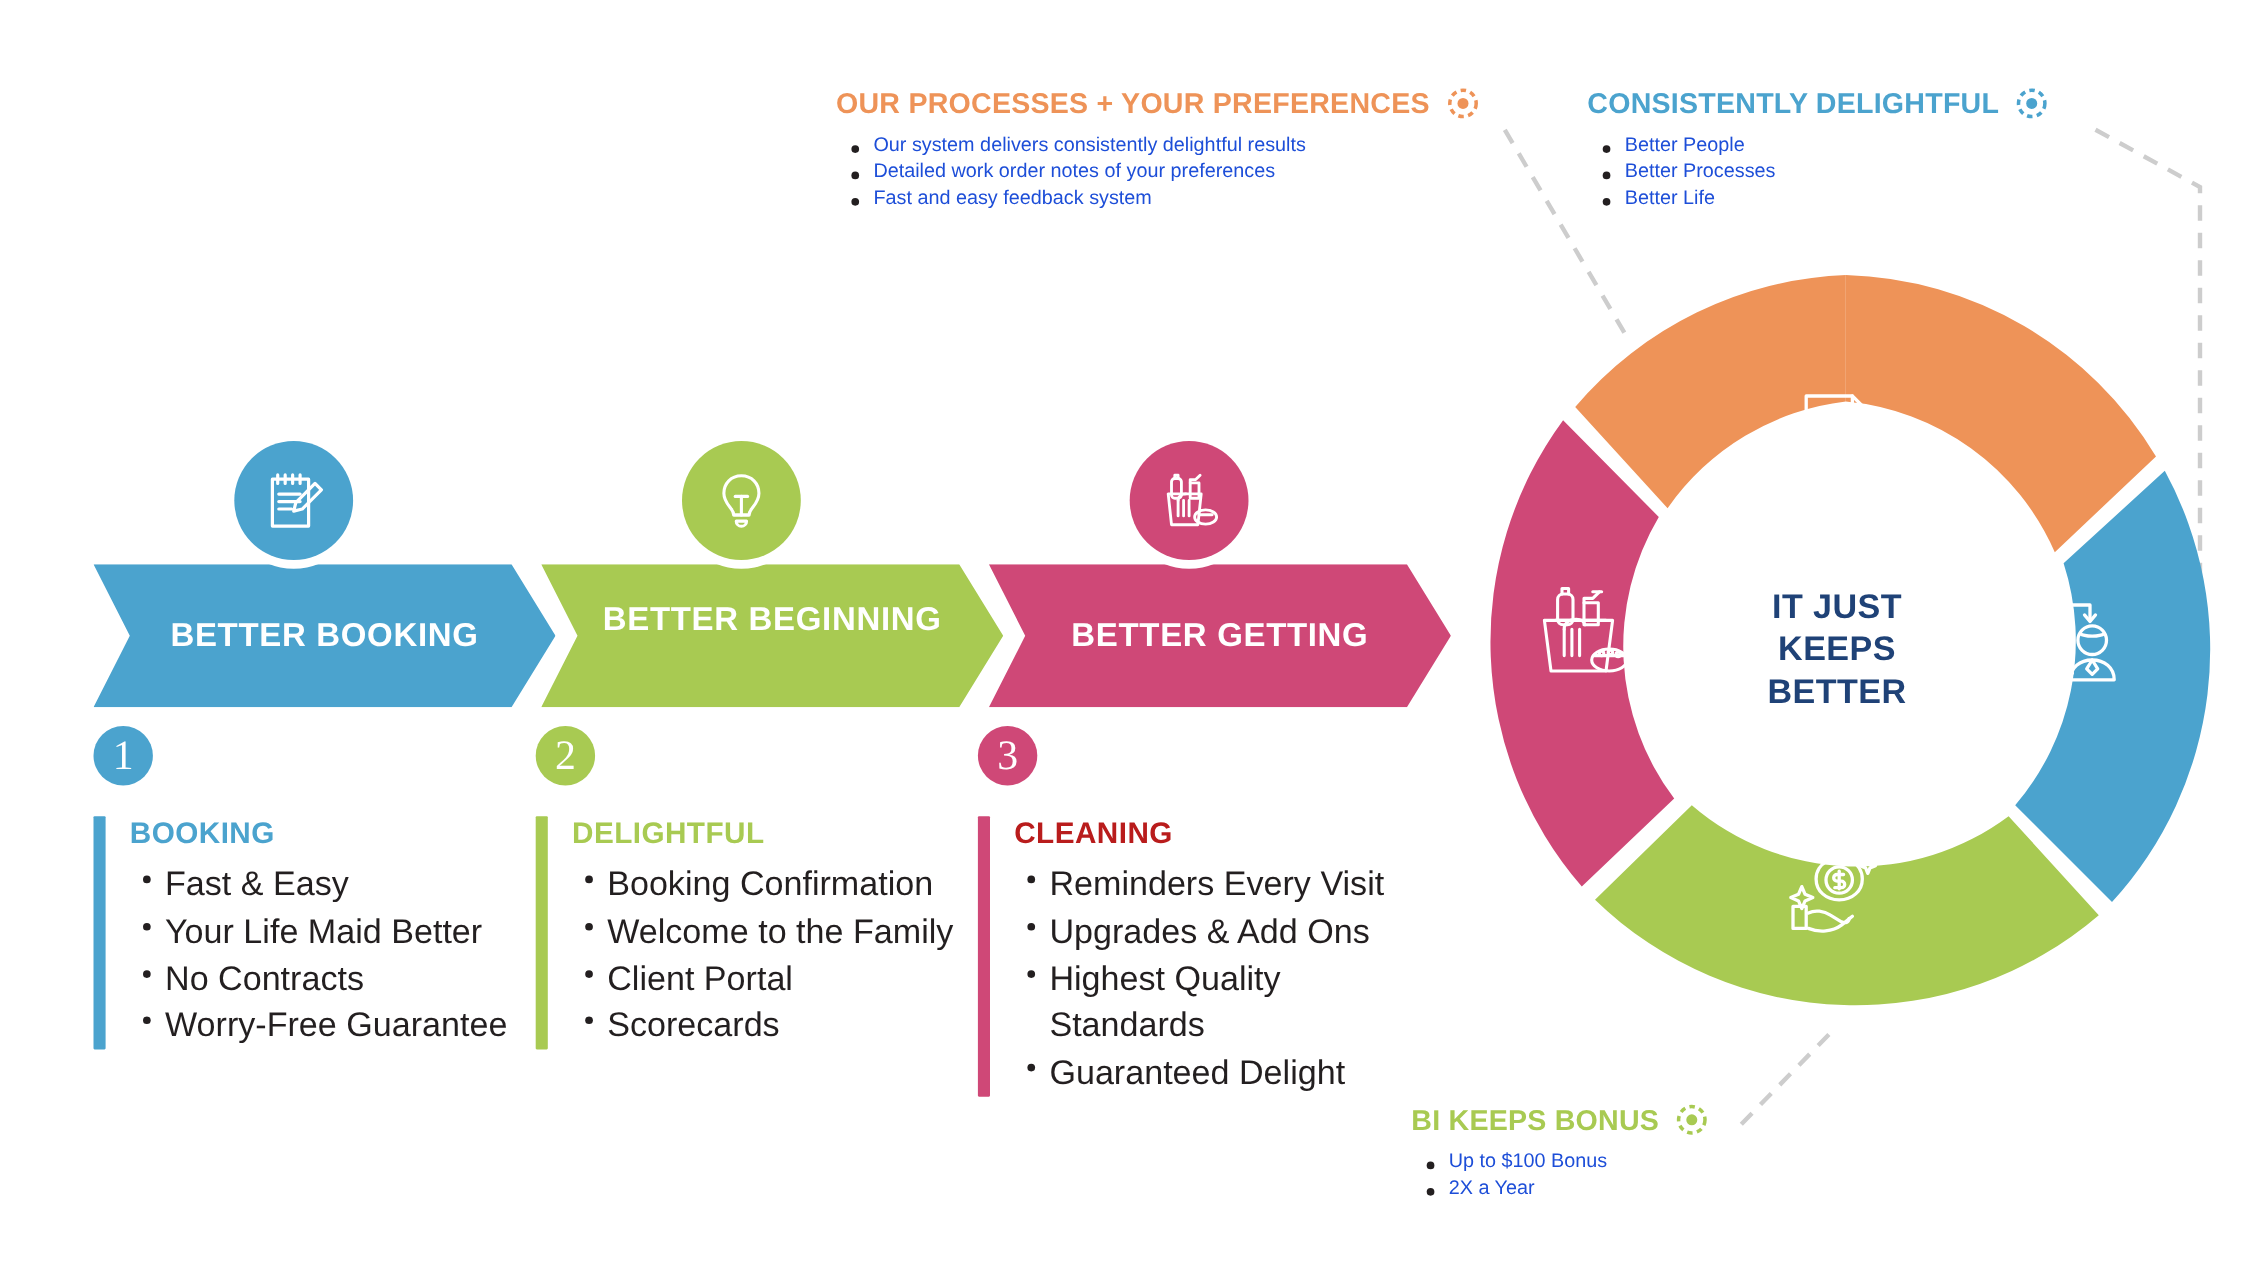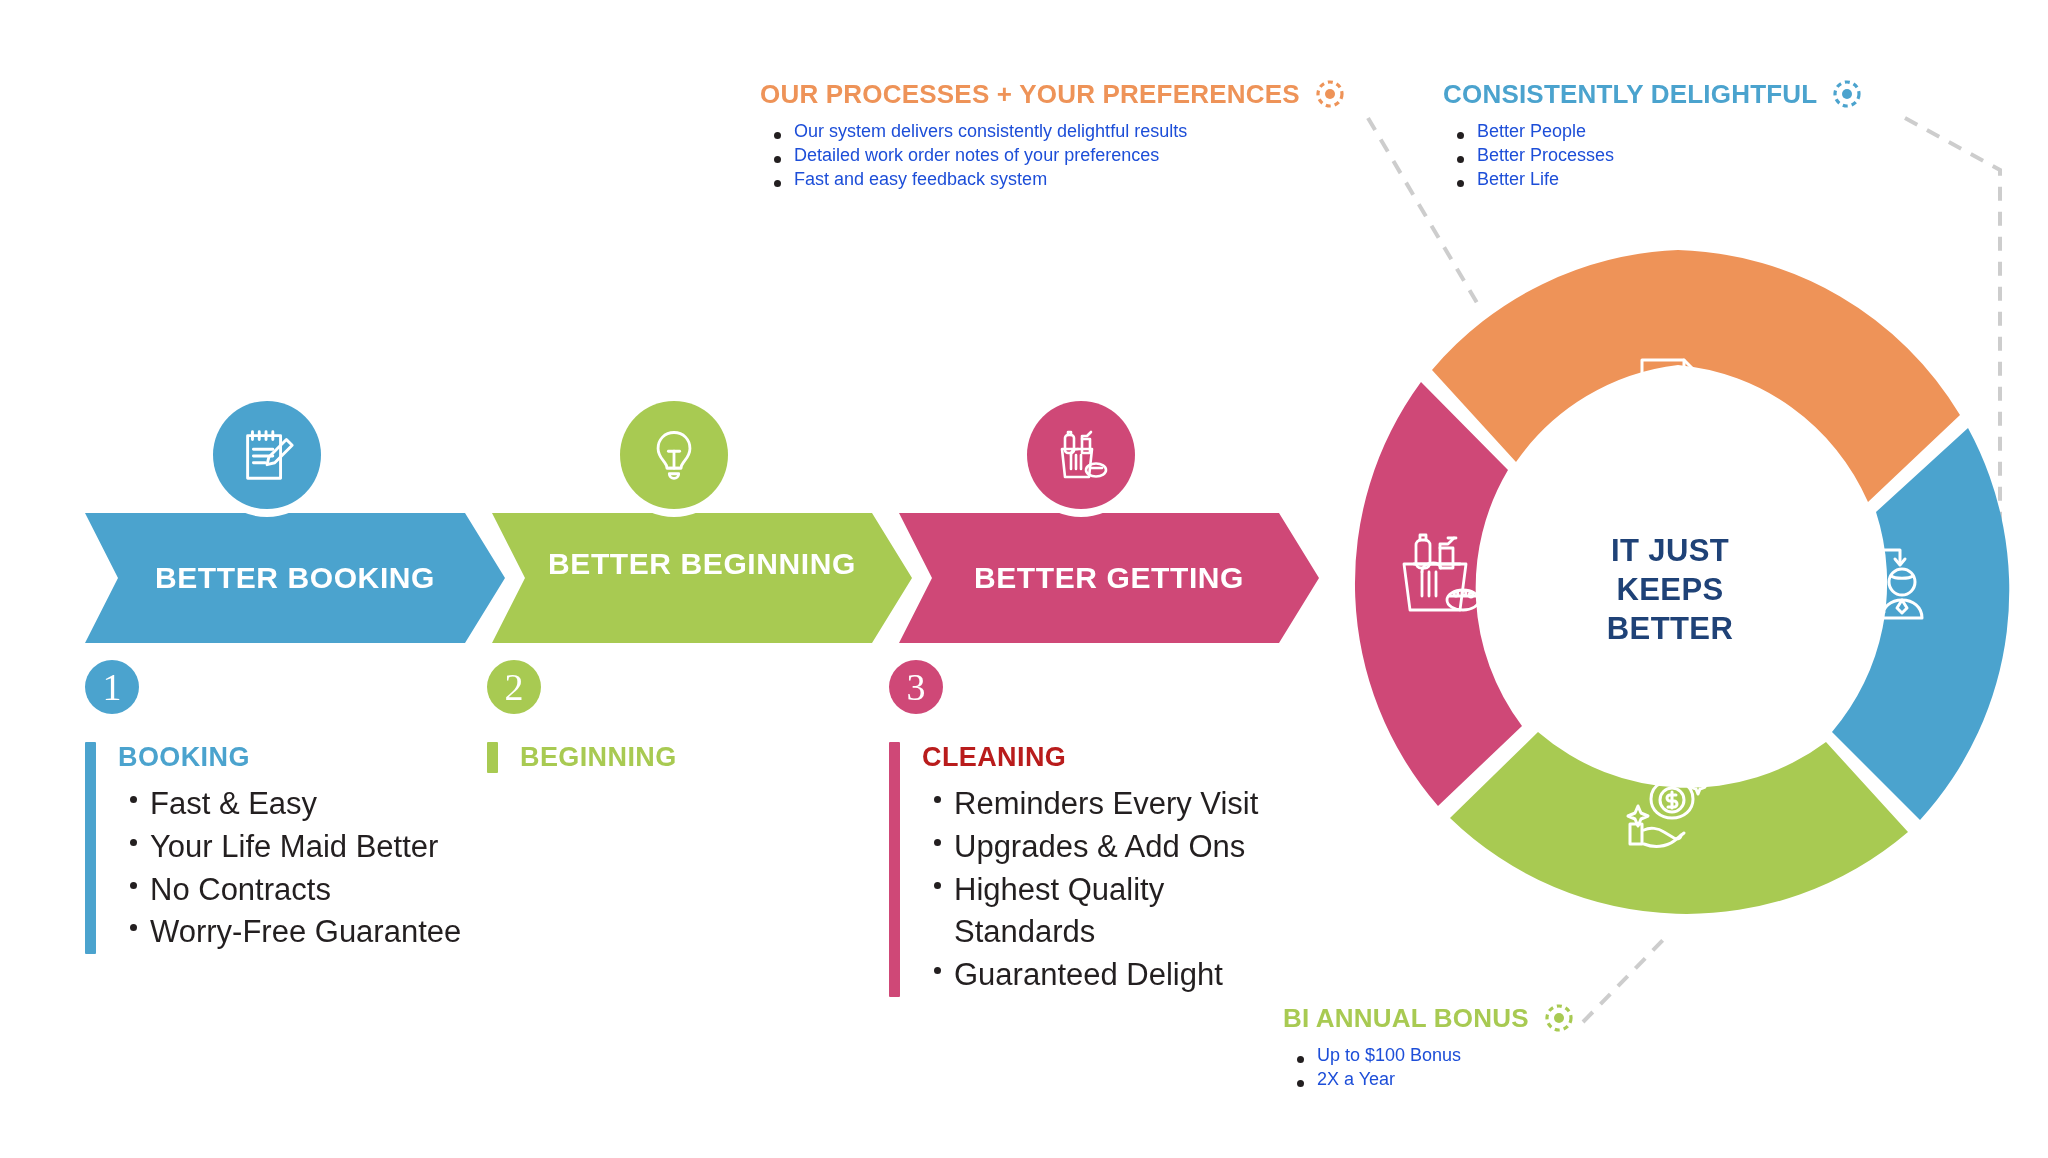--- a/index.html
+++ b/index.html
@@ -121,21 +121,21 @@
     </div>
     <ul class="callout-list">
       <li>Better People</li>
       <li>Better Processes</li>
       <li>Better Life</li>
     </ul>
   </div>
 
   <div class="callout" style="left:1283px; top:1002px;">
     <div class="callout-head">
-      <span class="callout-title" style="color:#A8CA52;">BI ANNUAL BONUS</span>
+      <span class="callout-title" style="color:#A8CA52;">BI KEEPS BONUS</span>
       <svg class="marker" viewBox="0 0 32 32">
         <circle cx="16" cy="16" r="12" fill="none" stroke="#A8CA52" stroke-width="3.2" stroke-dasharray="5 4"></circle>
         <circle cx="16" cy="16" r="5" fill="#A8CA52"></circle>
       </svg>
     </div>
     <ul class="callout-list">
       <li>Up to $100 Bonus</li>
       <li>2X a Year</li>
     </ul>
   </div>
@@ -211,21 +211,27 @@
         </ul>
       </div>
     </div>
   </div>
 
   <div class="numcol" style="left:487px; top:660px;">
     <div class="numdot" style="background:#A8CA52;">2</div>
     <div class="numblock">
       <div class="bar" style="background:#A8CA52;"></div>
       <div class="numbody">
-        <div class="numtitle" style="color:#A8CA52;">BEGINNING</div>
+        <div class="numtitle" style="color:#A8CA52;">DELIGHTFUL</div>
+        <ul class="numlist">
+          <li>Booking Confirmation</li>
+          <li>Welcome to the Family</li>
+          <li>Client Portal</li>
+          <li>Scorecards</li>
+        </ul>
       </div>
     </div>
   </div>
 
   <div class="numcol" style="left:889px; top:660px;">
     <div class="numdot" style="background:#CF4877;">3</div>
     <div class="numblock">
       <div class="bar" style="background:#CF4877;"></div>
       <div class="numbody">
         <div class="numtitle" style="color:#b91c1c;">CLEANING</div>

